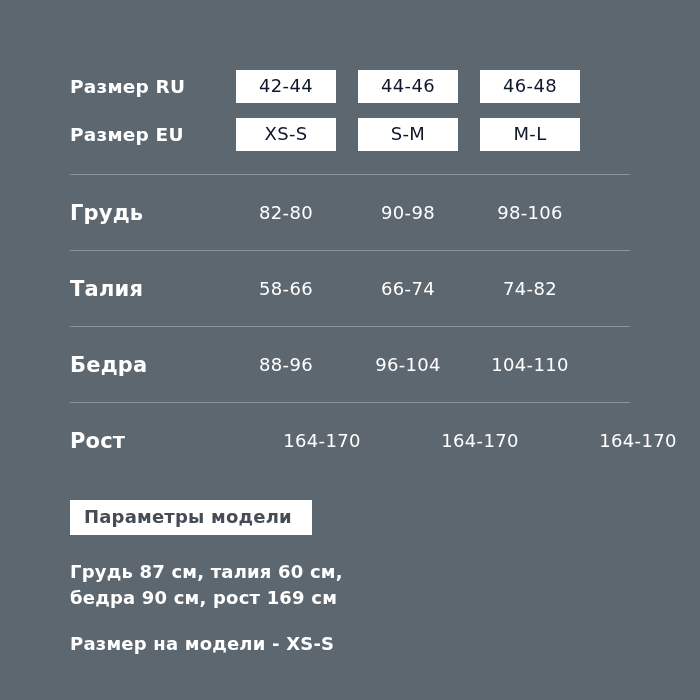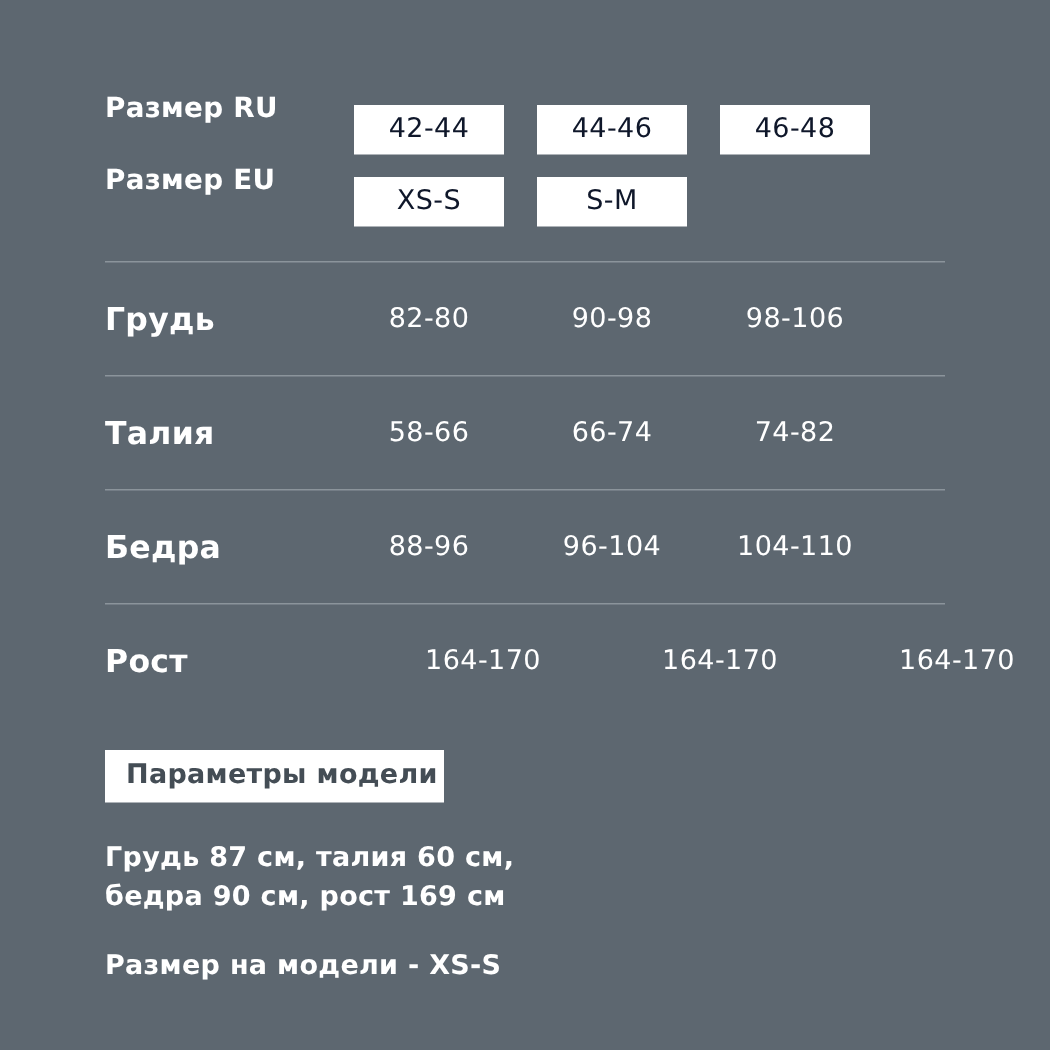--- a/index.html
+++ b/index.html
@@ -18,20 +18,21 @@
     position: relative;
     width: 700px;
     height: 700px;
     box-sizing: border-box;
     padding: 62px 70px 0 70px;
   }
 
   
   .hdr-row {
     display: flex;
+    align-items: center;
     height: 48px;
   }
   .hdr-label {
     width: 165px;
     font-size: 18.5px;
     font-weight: bold;
     letter-spacing: 0.2px;
     color: #ffffff;
     flex: none;
   }
@@ -93,21 +94,21 @@
   .model-block {
     margin-top: 22px;
   }
   .model-title {
     display: inline-block;
     background: #ffffff;
     color: #444d55;
     font-size: 18px;
     font-weight: bold;
     letter-spacing: 0.2px;
-    padding: 8px 4px 9px 14px;
+    padding: 8px 20px 9px 14px;
     line-height: 1;
   }
   .model-lines {
     margin-top: 24px;
   }
   .model-line {
     font-size: 18px;
     font-weight: bold;
     letter-spacing: 0.2px;
     line-height: 1.45;
@@ -137,20 +138,23 @@
     </div>
   </div>
 
   <div class="hdr-row">
     <div class="hdr-label">Размер EU</div>
     <div class="chip-cell">
       <div class="chip">XS-S</div>
     </div>
     <div class="chip-cell">
       <div class="chip">S-M</div>
+    </div>
+    <div class="chip-cell">
+      <div class="chip">M-L</div>
     </div>
   </div>
 
   <div class="table">
 
     <div class="row first">
       <div class="row-label">Грудь</div>
       <div class="cell">82-80</div>
       <div class="cell">90-98</div>
       <div class="cell">98-106</div>

